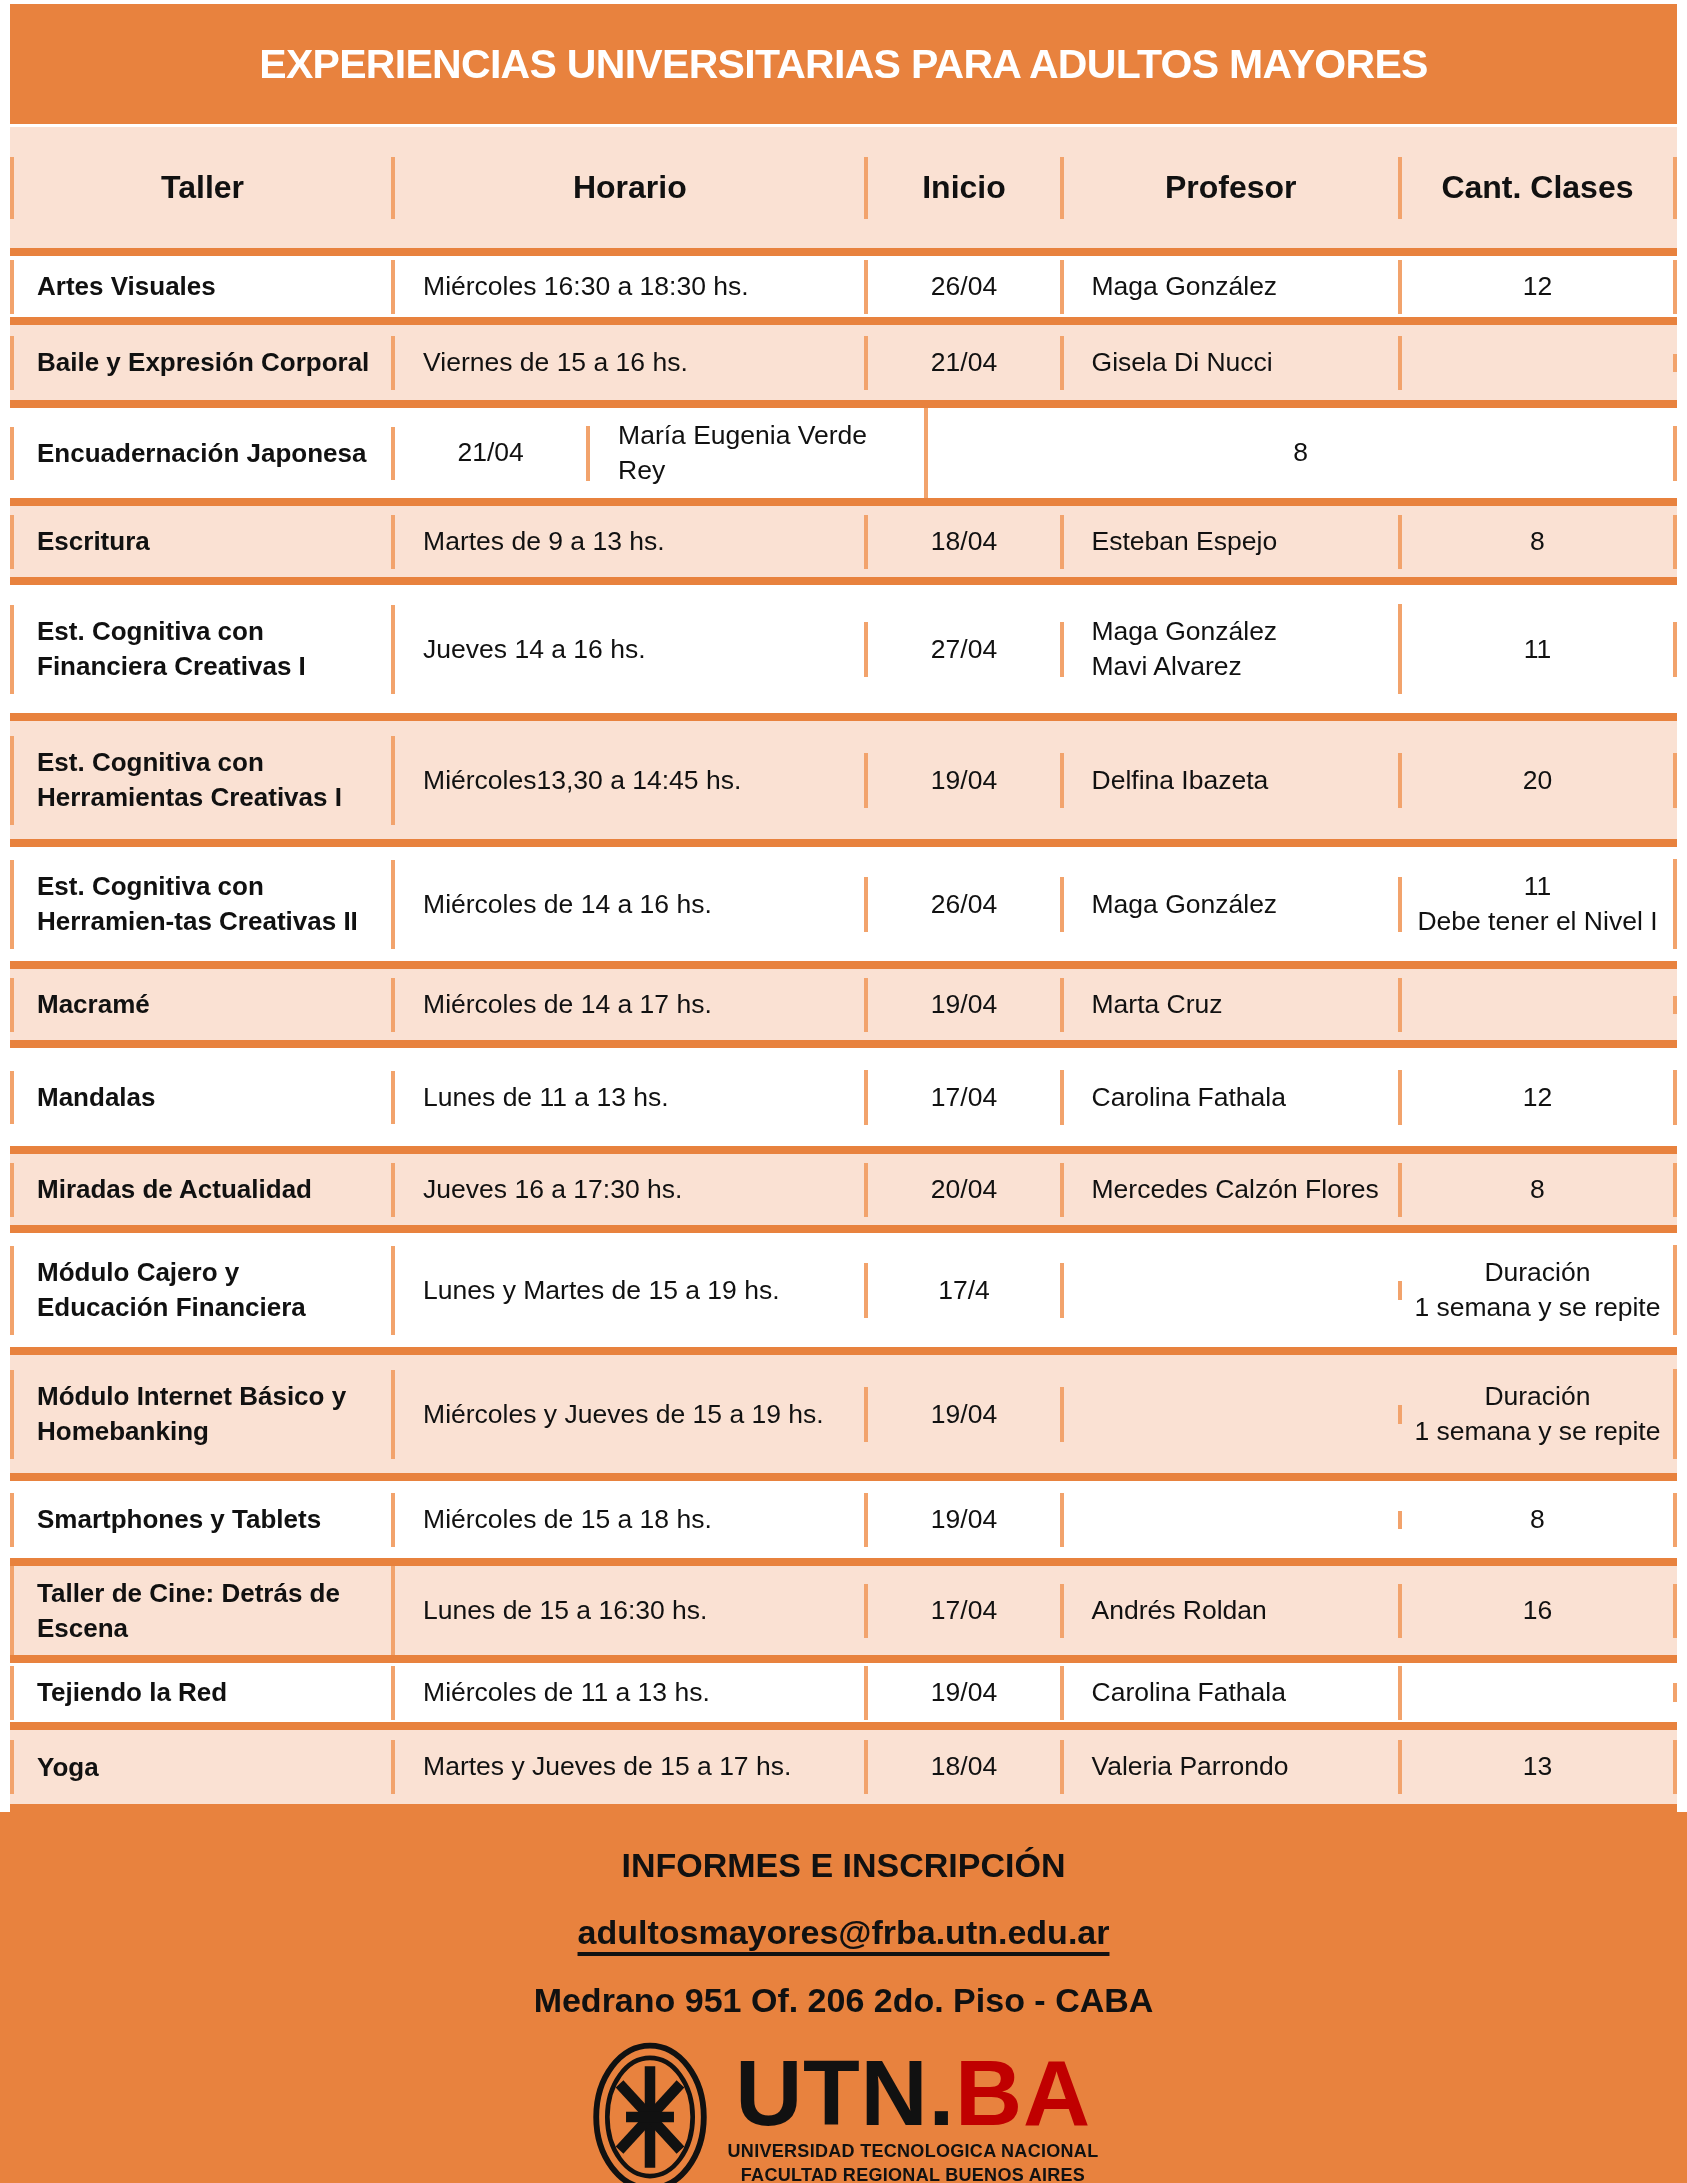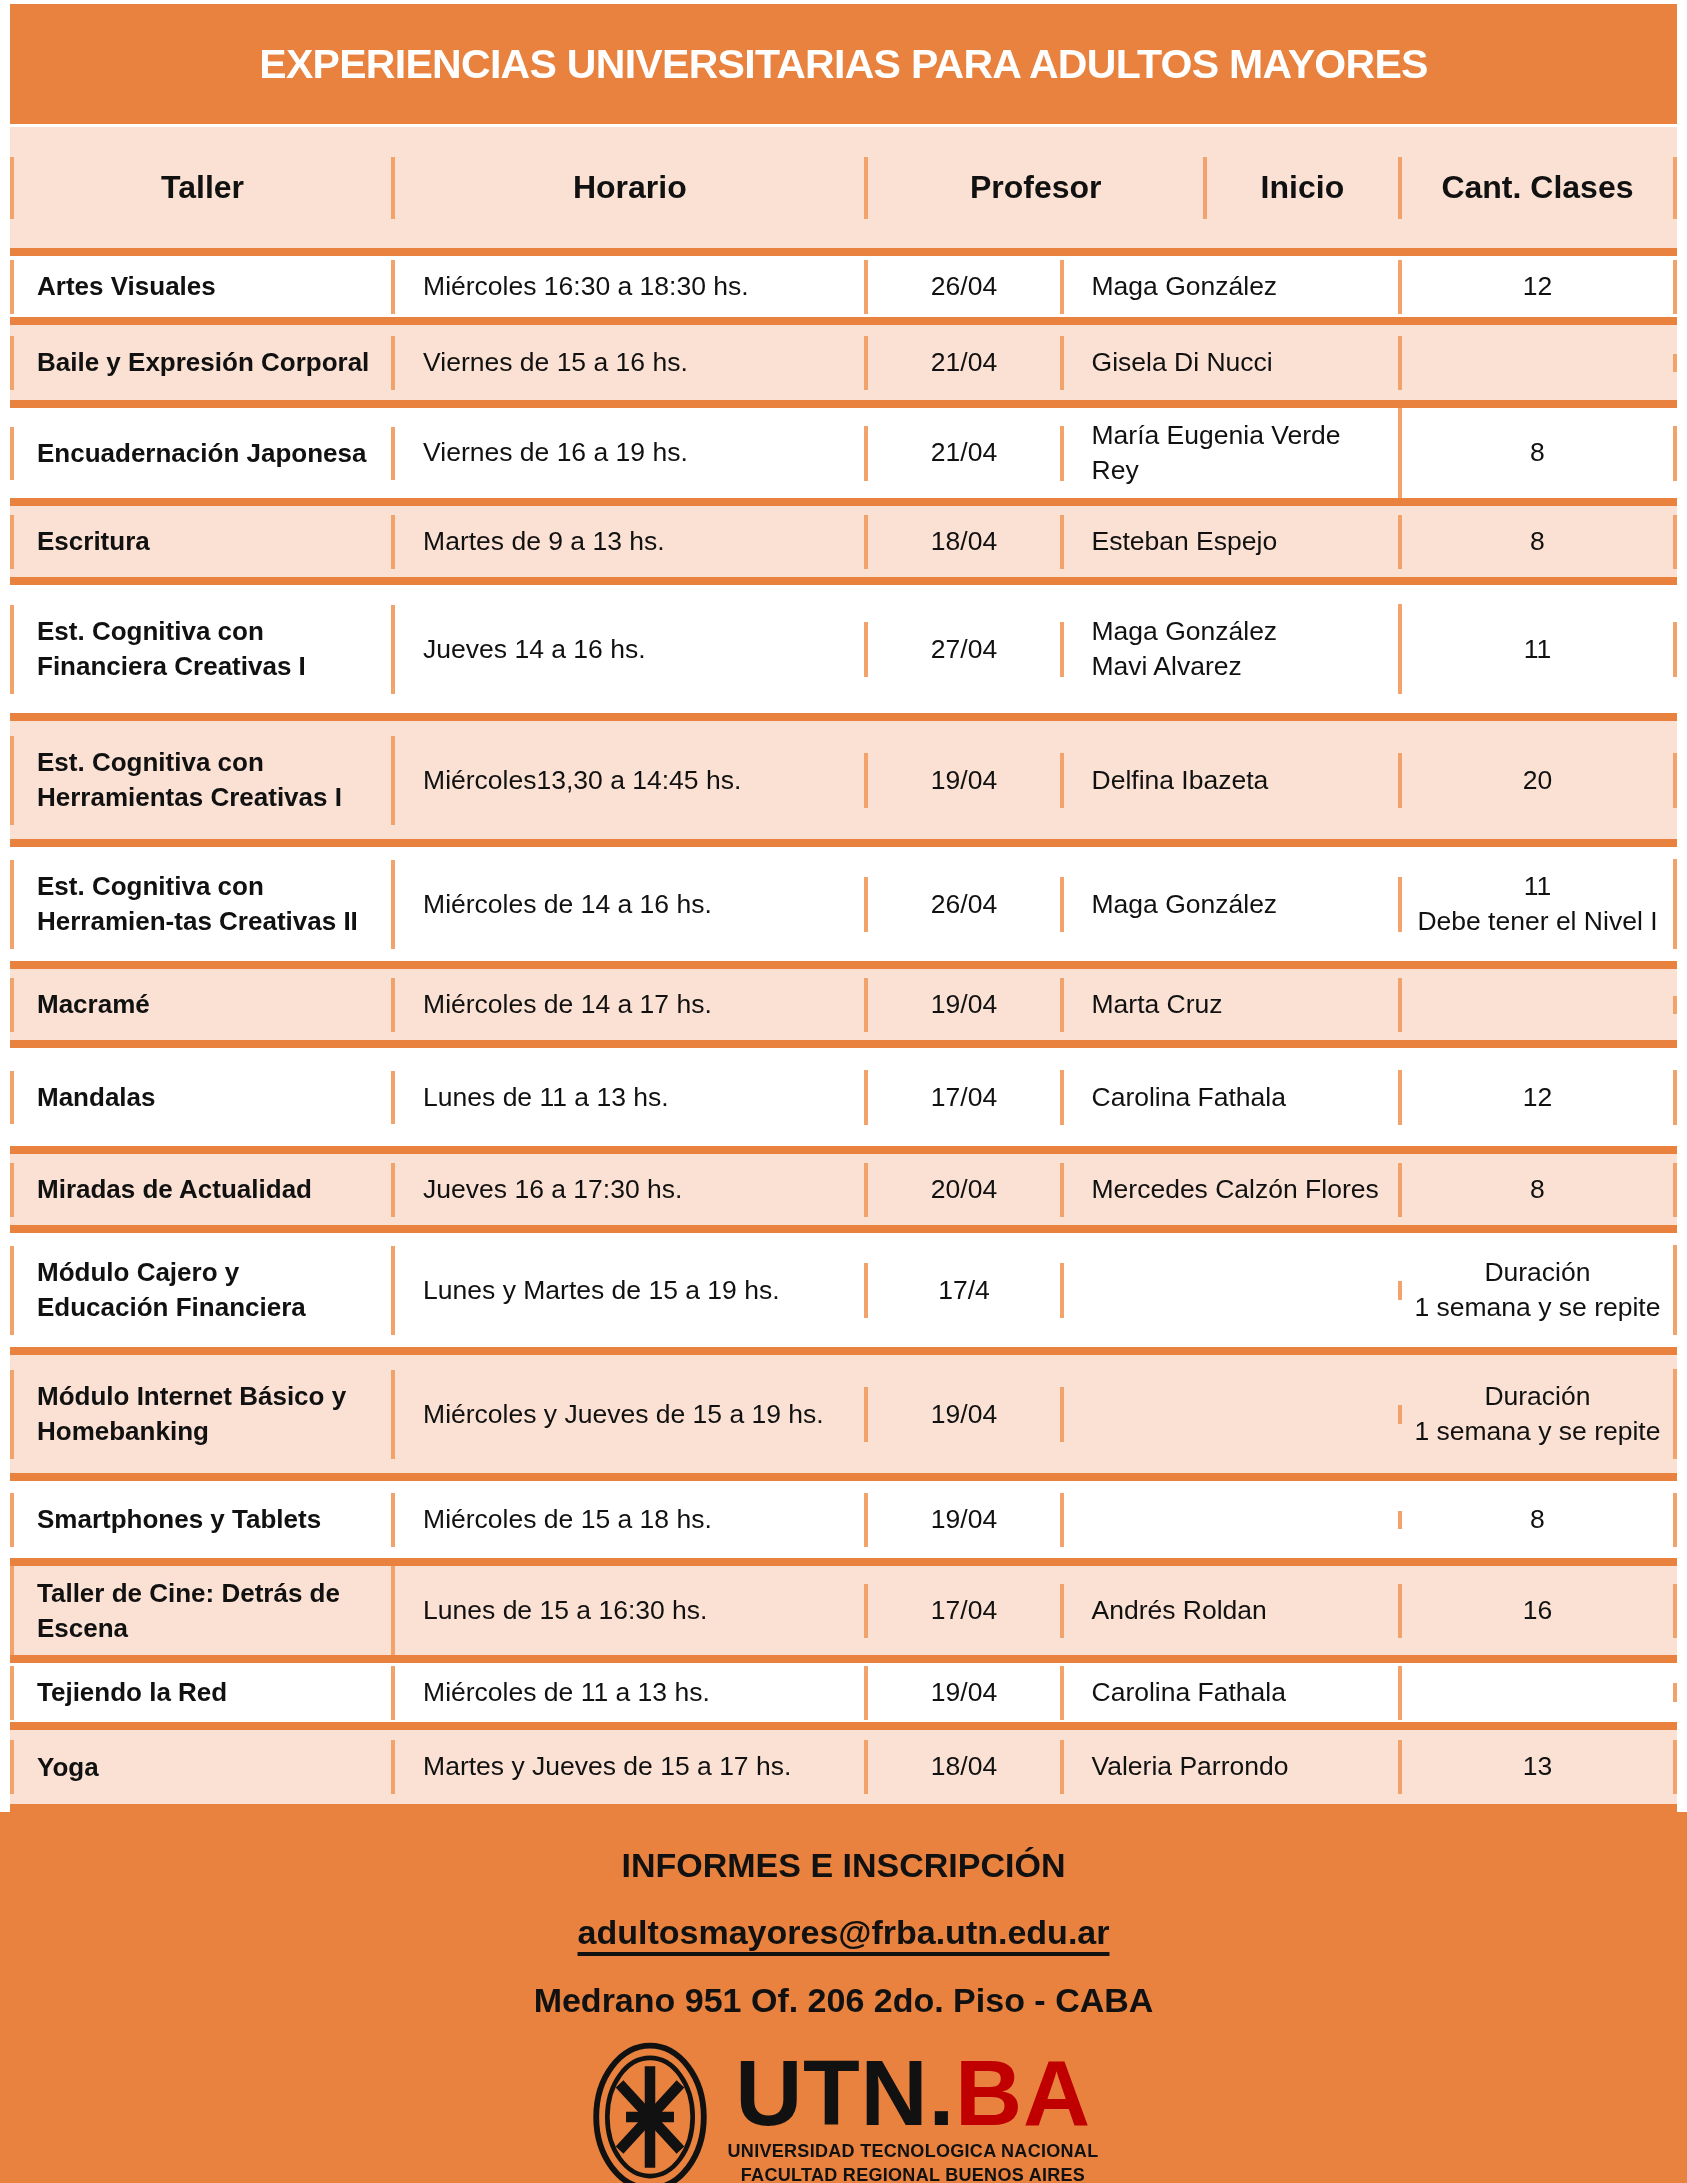--- a/index.html
+++ b/index.html
@@ -50,22 +50,22 @@
   <div class="content">
 
     <div class="title-band">
       <h1>EXPERIENCIAS UNIVERSITARIAS PARA ADULTOS MAYORES</h1>
     </div>
 
     <div class="tbl">
       <div class="row header-row">
         <div class="cell c0">Taller</div>
         <div class="cell c1">Horario</div>
+        <div class="cell c2">Inicio</div>
         <div class="cell c3">Profesor</div>
-        <div class="cell c2">Inicio</div>
         <div class="cell c4">Cant. Clases</div>
       </div>
       <div id="table-body">
   <div class="row row-white" style="min-height: 69px;">
     <div class="cell c0">Artes Visuales</div>
     <div class="cell c1">Miércoles 16:30 a 18:30 hs.</div>
     <div class="cell c2">26/04</div>
     <div class="cell c3">Maga González</div>
     <div class="cell c4">12</div>
   </div>
@@ -73,21 +73,20 @@
   <div class="row row-peach" style="min-height: 83px;">
     <div class="cell c0">Baile y Expresión Corporal</div>
     <div class="cell c1">Viernes de 15 a 16 hs.</div>
     <div class="cell c2">21/04</div>
     <div class="cell c3">Gisela Di Nucci</div>
     <div class="cell c4"></div>
   </div>
 
   <div class="row row-white" style="min-height: 79px;">
     <div class="cell c0">Encuadernación Japonesa</div>
-    <div class="cell c1">Viernes de 16 a 19 hs.</div>
     <div class="cell c2">21/04</div>
     <div class="cell c3">María Eugenia Verde Rey</div>
     <div class="cell c4">8</div>
   </div>
 
   <div class="row row-peach" style="min-height: 79px;">
     <div class="cell c0">Escritura</div>
     <div class="cell c1">Martes de 9 a 13 hs.</div>
     <div class="cell c2">18/04</div>
     <div class="cell c3">Esteban Espejo</div>

